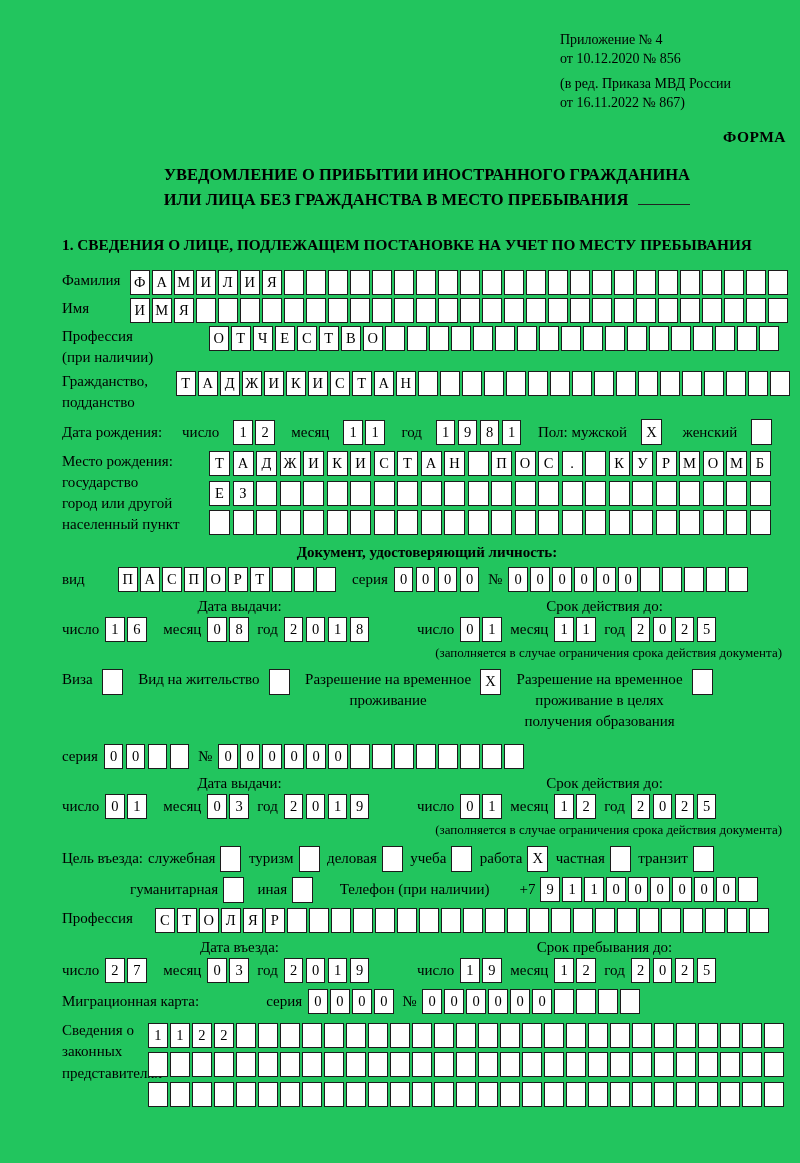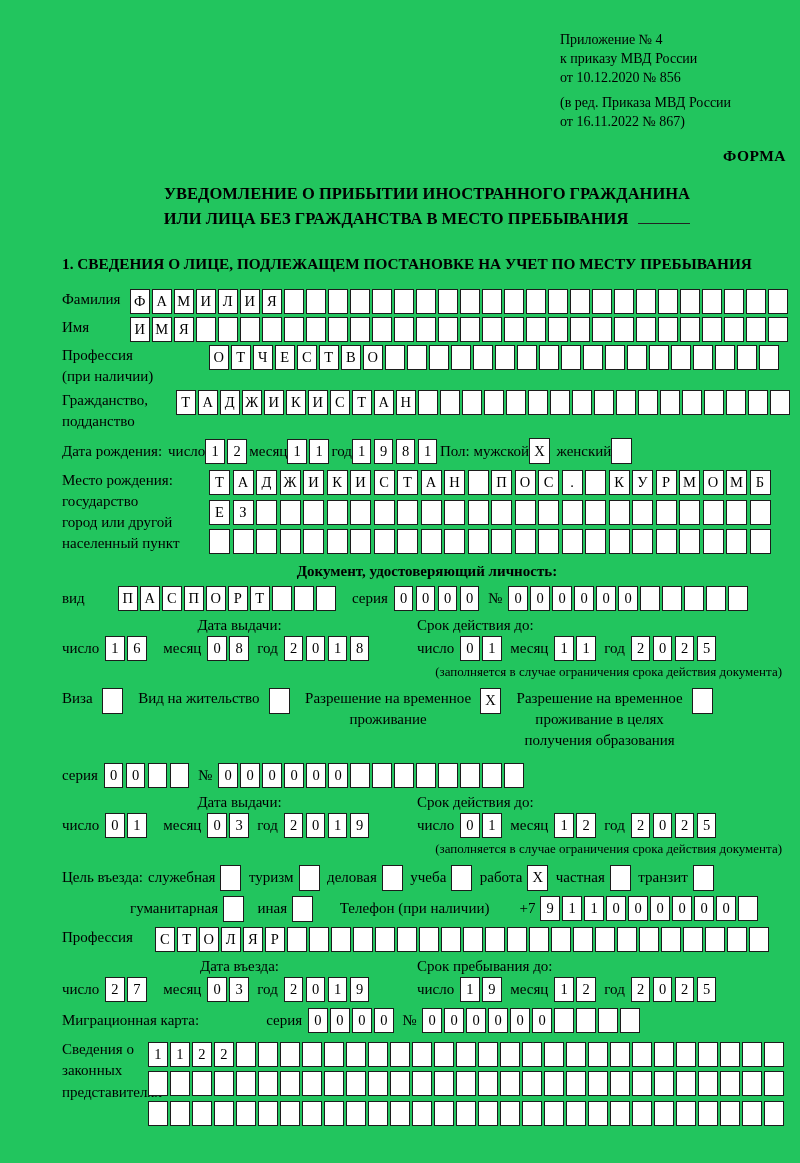--- a/index.html
+++ b/index.html
@@ -27,21 +27,21 @@
   .cellstack .crow{display:flex;margin-bottom:4.5px;}
   .ref{margin-left:498px;font-size:14px;line-height:19px;}
   .ref-gap{height:6px;}
   .forma{text-align:right;font-weight:bold;font-size:15.5px;letter-spacing:.5px;margin:16px 6px 0 0;}
   .title{text-align:center;font-weight:bold;font-size:16.5px;line-height:25px;margin-top:16px;}
   .uline{display:inline-block;width:52px;border-bottom:1.8px solid #222;margin-left:10px;}
   .section{font-weight:bold;font-size:15.3px;margin:24px 0 16px 0;}
   .doc-header{text-align:center;font-weight:bold;font-size:15px;margin:4px 0 6px 0;}
   .dh-row{display:flex;margin:6px 0 2px 0;}
   .dh-left{width:355px;text-align:center;flex:none;}
-  .dh-right{flex:1;text-align:left;}
+  .dh-right{flex:1;text-align:center;}
   .dgrow{display:flex;align-items:center;margin-bottom:2px;}
   .dg{display:flex;align-items:center;gap:6px;}
   .dg-left{width:355px;flex:none;}
   .note{text-align:right;font-size:13px;margin:3px 10px 8px 0;}
   .para{line-height:26px;margin-top:2px;}
   .opts{display:flex;align-items:flex-start;gap:13px;margin:8px 0 12px 0;}
   .opt{display:flex;align-items:flex-start;gap:9px;}
   .opt .txt{text-align:center;line-height:20px;}
   .purpose{display:flex;align-items:center;gap:5px;margin-bottom:5px;}
   .indent68{margin-left:68px;}
@@ -50,21 +50,20 @@
   .rep .lblcol{width:86px;flex:none;line-height:21.5px;}
   .mb6{margin-bottom:6px;}
 </style>
 </head>
 <body>
 
 <div class="page">
 
   <div class="ref">
     <div>Приложение № 4</div>
-    <div>к приказу МВД России</div>
     <div>от 10.12.2020 № 856</div>
     <div class="ref-gap"></div>
     <div>(в ред. Приказа МВД России</div>
     <div>от 16.11.2022 № 867)</div>
   </div>
 
   <div class="forma">ФОРМА</div>
 
   <div class="title">
     <div>УВЕДОМЛЕНИЕ О ПРИБЫТИИ ИНОСТРАННОГО ГРАЖДАНИНА</div>
@@ -212,21 +211,21 @@
         <span class="cell"></span>
         <span class="cell"></span>
         <span class="cell"></span>
         <span class="cell"></span>
         <span class="cell"></span>
         <span class="cell"></span>
         <span class="cell"></span>
       </span>
   </div>
 
-  <div class="irow mb6" style="gap:0;align-items:center;">
+  <div class="irow mb6" style="gap:14px;align-items:center;">
     <span>Дата рождения:</span>
     <span style="margin-left:6px;">число</span>
     <span class="cells">
         <span class="cell">1</span>
         <span class="cell">2</span>
       </span>
     <span>месяц</span>
     <span class="cells">
         <span class="cell">1</span>
         <span class="cell">1</span>

